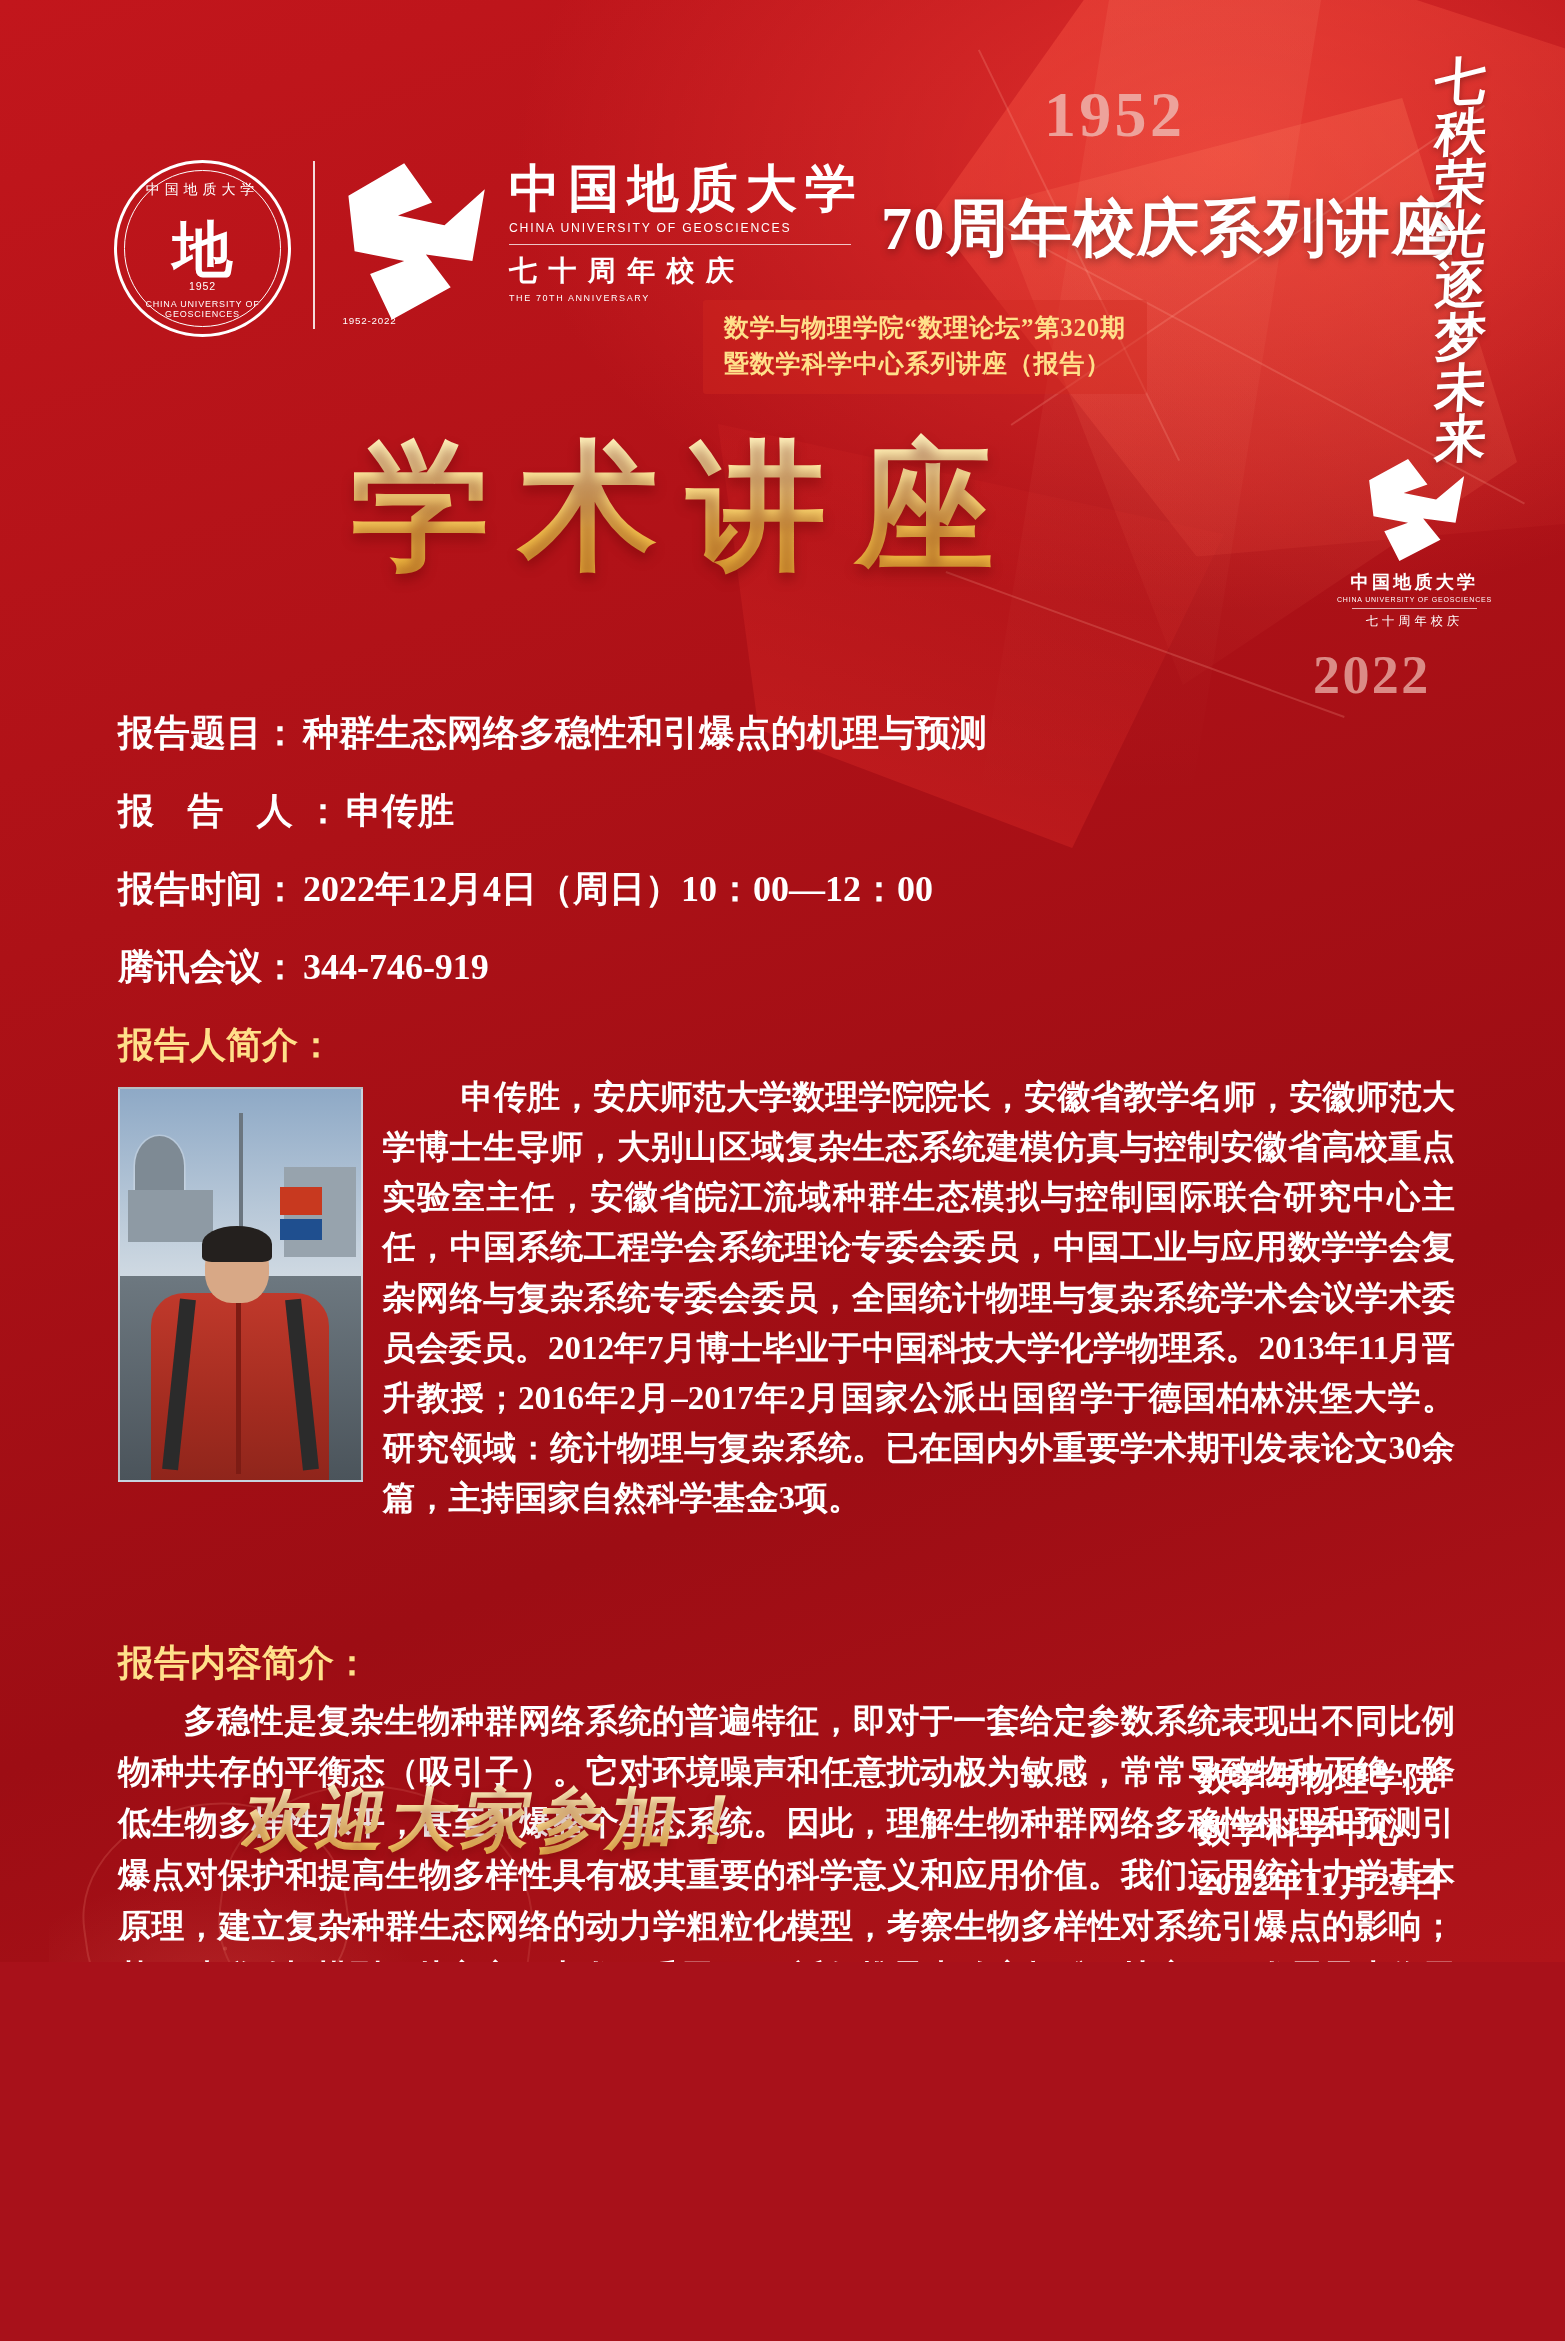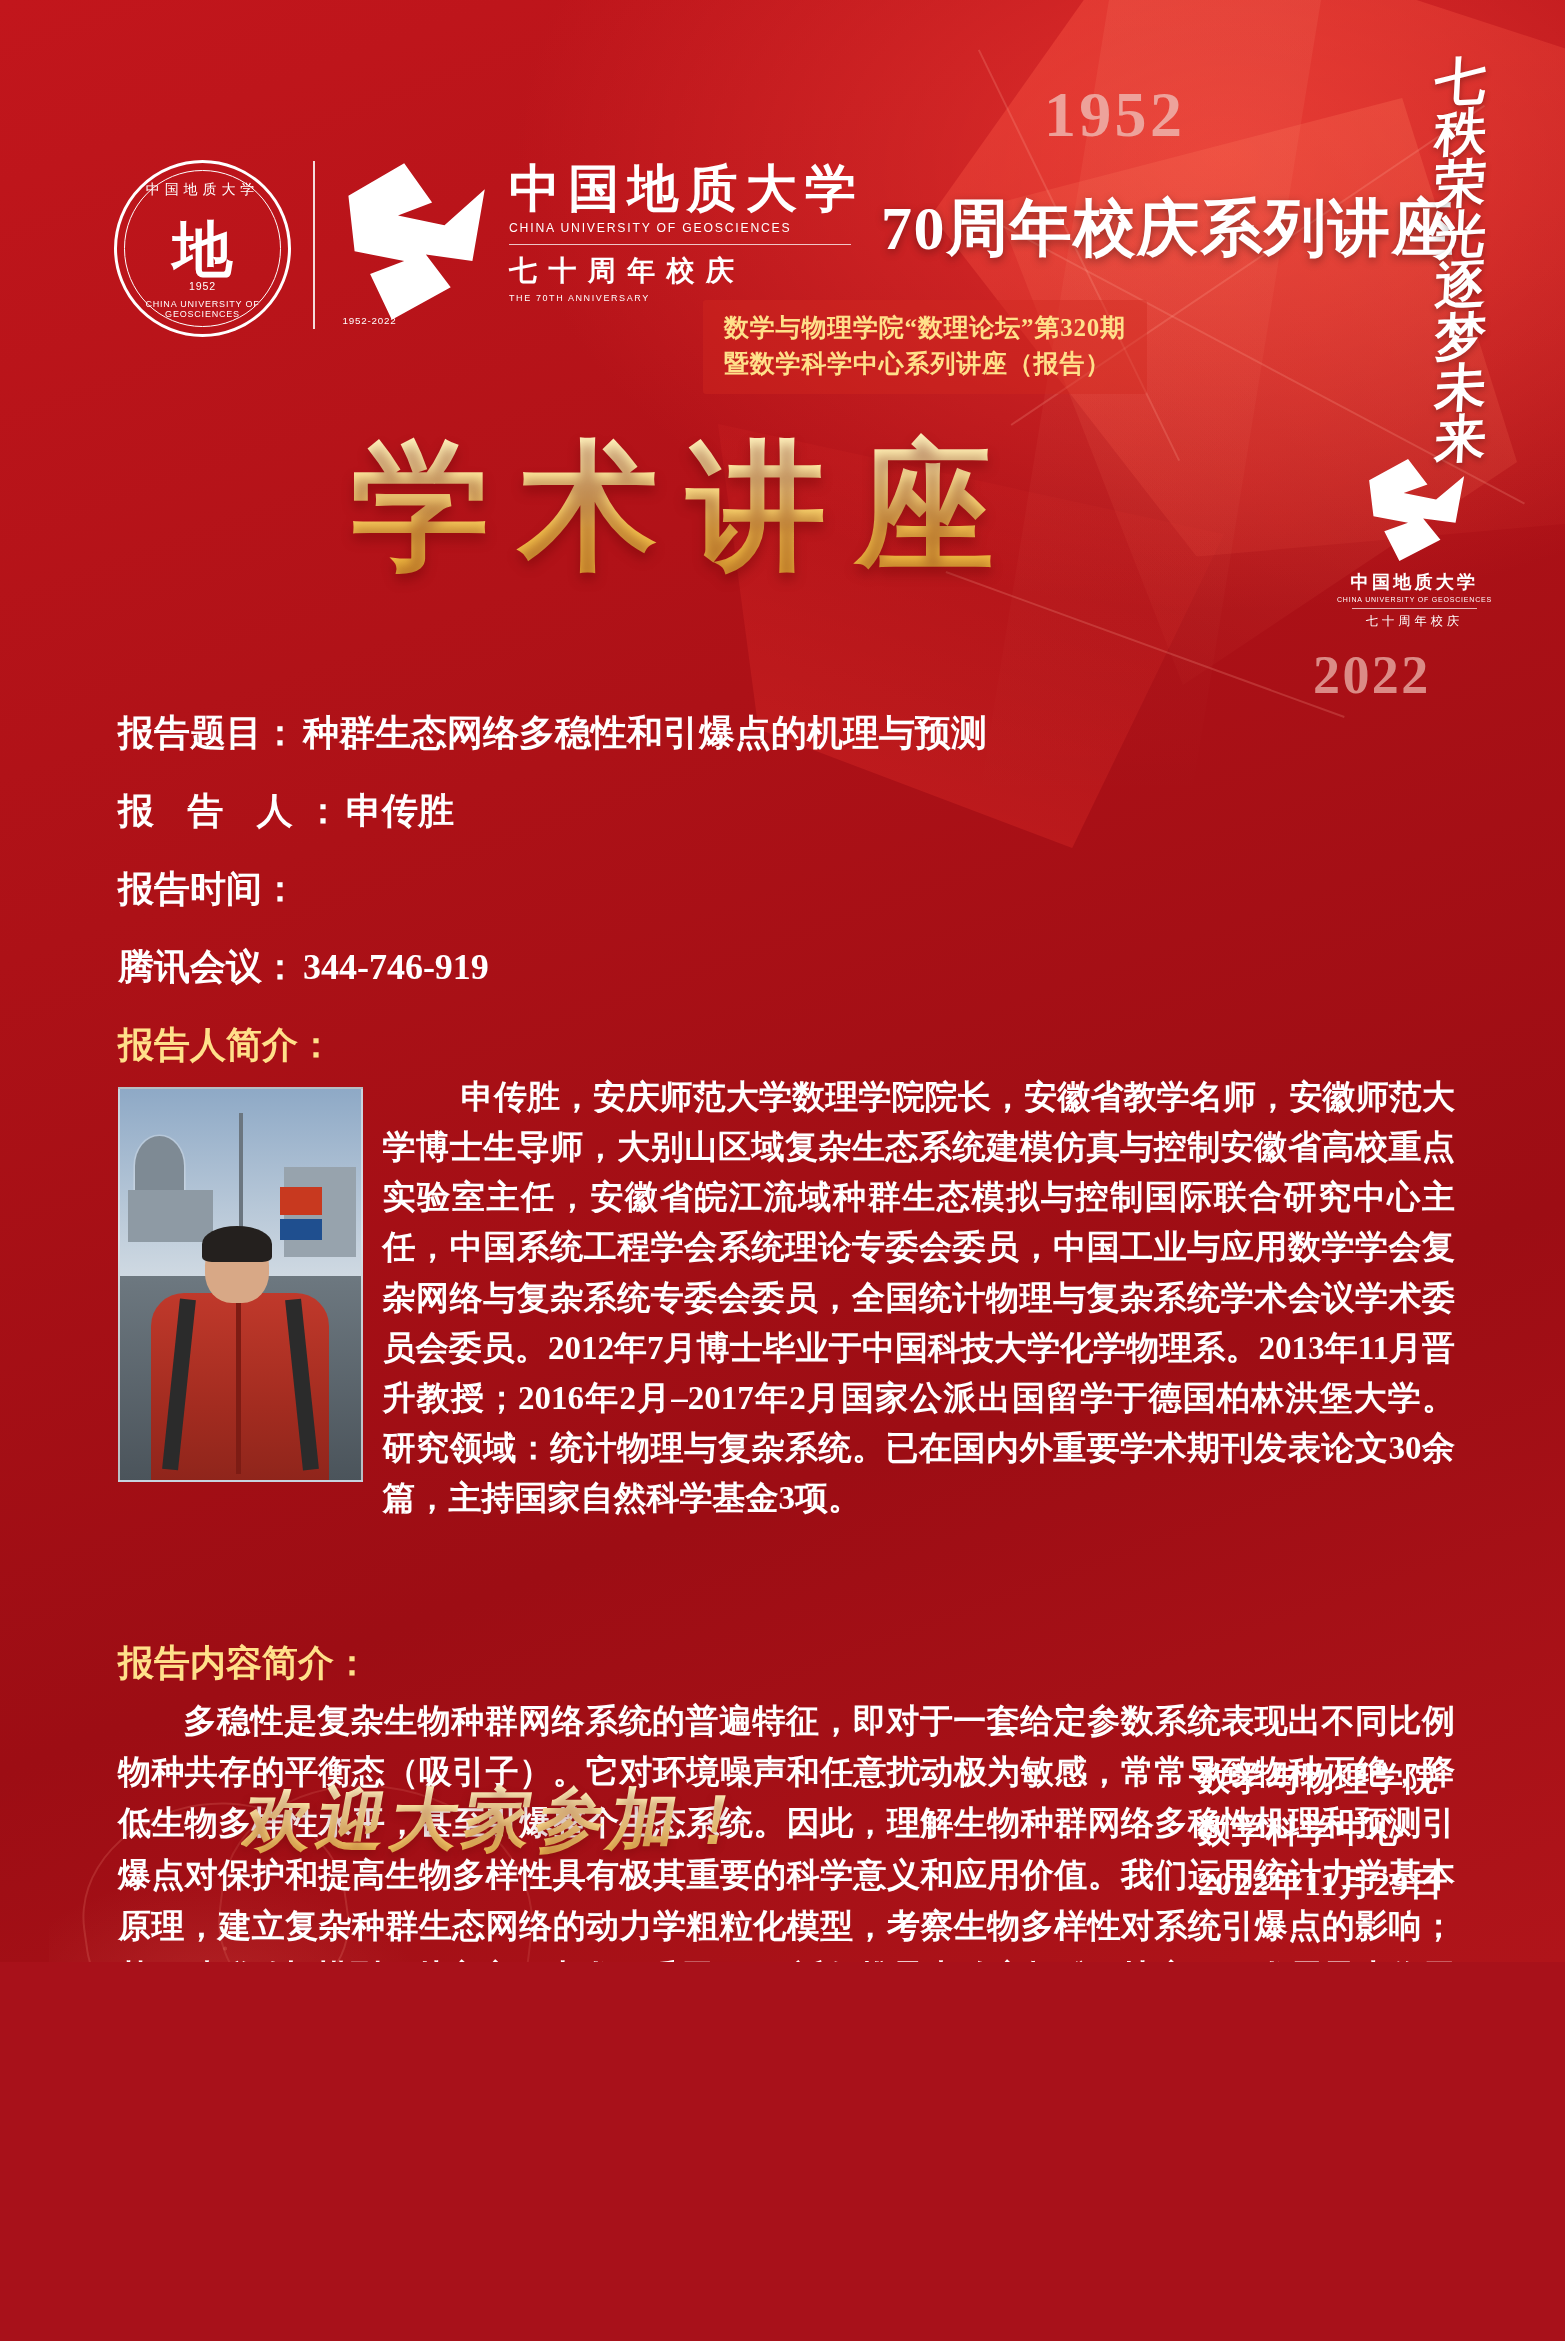--- a/index.html
+++ b/index.html
@@ -331,20 +331,21 @@
       <span class="info-value">种群生态网络多稳性和引爆点的机理与预测</span>
     </div>
     <div class="info-row">
       <span class="info-label spaced">报 告 人</span>
       <span class="info-colon">：</span>
       <span class="info-value">申传胜</span>
     </div>
     <div class="info-row">
       <span class="info-label">报告时间</span>
       <span class="info-colon">：</span>
+      <span class="info-value">2022年12月4日（周日）10：00—12：00</span>
     </div>
     <div class="info-row">
       <span class="info-label">腾讯会议</span>
       <span class="info-colon">：</span>
       <span class="info-value">344-746-919</span>
     </div>
     <div class="section-head">报告人简介：</div>
   </div>
 
   <div class="bio-wrap">

